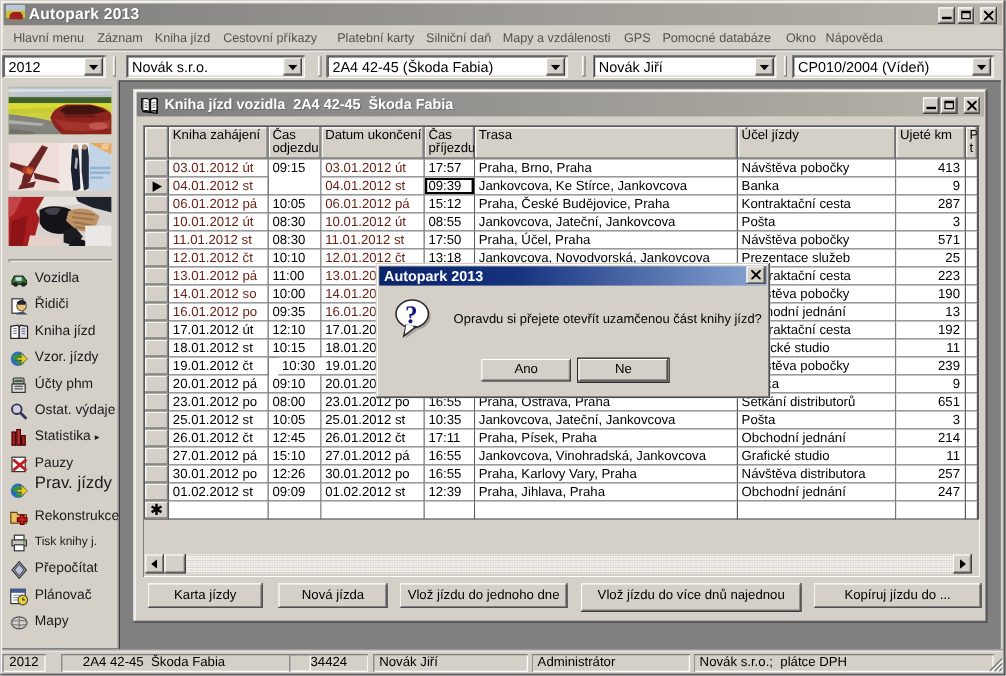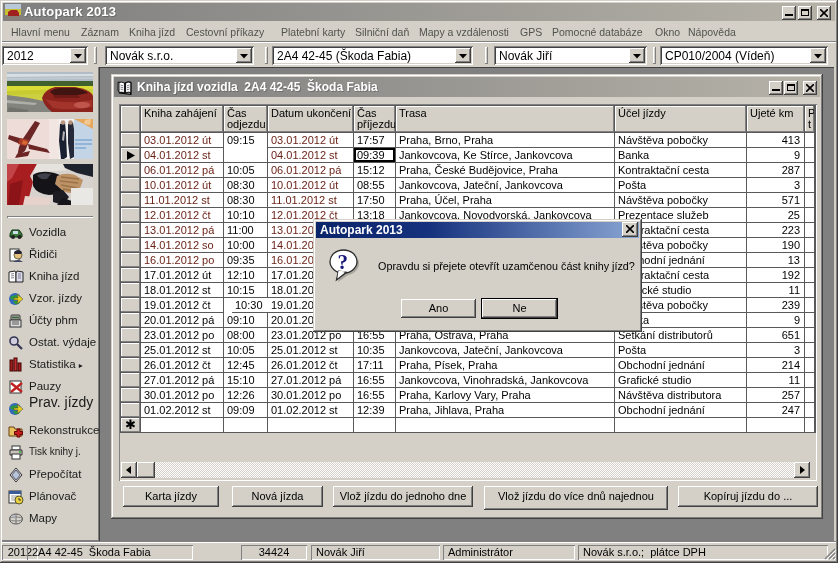--- a/index.html
+++ b/index.html
@@ -471,20 +471,20 @@
 <path d="M10.5 22 L8.5 31 L18.5 23.3 Z" fill="#fff" stroke="#2a2a2a" stroke-width="1.3"></path>
 <path d="M10.5 21.5 L17 22.5 L9.4 29 Z" fill="#fff"></path>
 <text x="9.5" y="20" font-family="Liberation Serif" font-size="21" font-weight="bold" fill="#16167c">?</text>
 </svg>
 <div class="abs" style="left:378px;top:260px;font-size:10.8px">Opravdu si přejete otevřít uzamčenou část knihy jízd?</div>
 <div class="abs btn" style="left:401px;top:299px;width:75px;height:19px;line-height:18px">Ano</div>
 <div class="abs" style="left:481px;top:298px;width:77px;height:21px;border:1px solid #000"></div>
 <div class="abs btn" style="left:482px;top:299px;width:75px;height:19px;line-height:18px">Ne</div>
 <div class="abs" style="left:2px;top:541px;width:834px;height:20px;background:#d4d0c8;box-shadow:inset 0 1px 0 #808080,inset 0 2px 0 #fff"></div>
 <div class="abs" style="left:2px;top:545px;width:36px;height:15px;box-shadow:inset 1px 1px 0 #808080,inset -1px -1px 0 #fff;font-size:11px;line-height:15px;text-align:center;overflow:hidden;white-space:nowrap">2012</div>
-<div class="abs" style="left:27px;top:545px;width:166px;height:15px;box-shadow:inset 1px 1px 0 #808080,inset -1px -1px 0 #fff;font-size:11px;line-height:15px;padding-left:5px;overflow:hidden;white-space:nowrap">2A4 42-45&nbsp; Škoda Fabia</div>
+<div class="abs" style="left:51px;top:545px;width:208px;height:15px;box-shadow:inset 1px 1px 0 #808080,inset -1px -1px 0 #fff;font-size:11px;line-height:15px;padding-left:18px;overflow:hidden;white-space:nowrap">2A4 42-45&nbsp; Škoda Fabia</div>
 <div class="abs" style="left:241px;top:545px;width:66px;height:15px;box-shadow:inset 1px 1px 0 #808080,inset -1px -1px 0 #fff;font-size:11px;line-height:15px;text-align:center;overflow:hidden;white-space:nowrap">34424</div>
 <div class="abs" style="left:311px;top:545px;width:129px;height:15px;box-shadow:inset 1px 1px 0 #808080,inset -1px -1px 0 #fff;font-size:11px;line-height:15px;padding-left:5px;overflow:hidden;white-space:nowrap">Novák Jiří</div>
 <div class="abs" style="left:443px;top:545px;width:132px;height:15px;box-shadow:inset 1px 1px 0 #808080,inset -1px -1px 0 #fff;font-size:11px;line-height:15px;padding-left:5px;overflow:hidden;white-space:nowrap">Administrátor</div>
 <div class="abs" style="left:578px;top:545px;width:250px;height:15px;box-shadow:inset 1px 1px 0 #808080,inset -1px -1px 0 #fff;font-size:11px;line-height:15px;padding-left:5px;overflow:hidden;white-space:nowrap">Novák s.r.o.;&nbsp; plátce DPH</div>
 <svg class="abs" style="left:824px;top:548px" width="12" height="12">
     <path d="M11 1 L1 11 M11 5 L5 11 M11 9 L9 11" stroke="#808080" stroke-width="1.4"></path>
     <path d="M12 2 L2 12 M12 6 L6 12 M12 10 L10 12" stroke="#fff" stroke-width="1"></path>
   </svg>
 </body></html>

